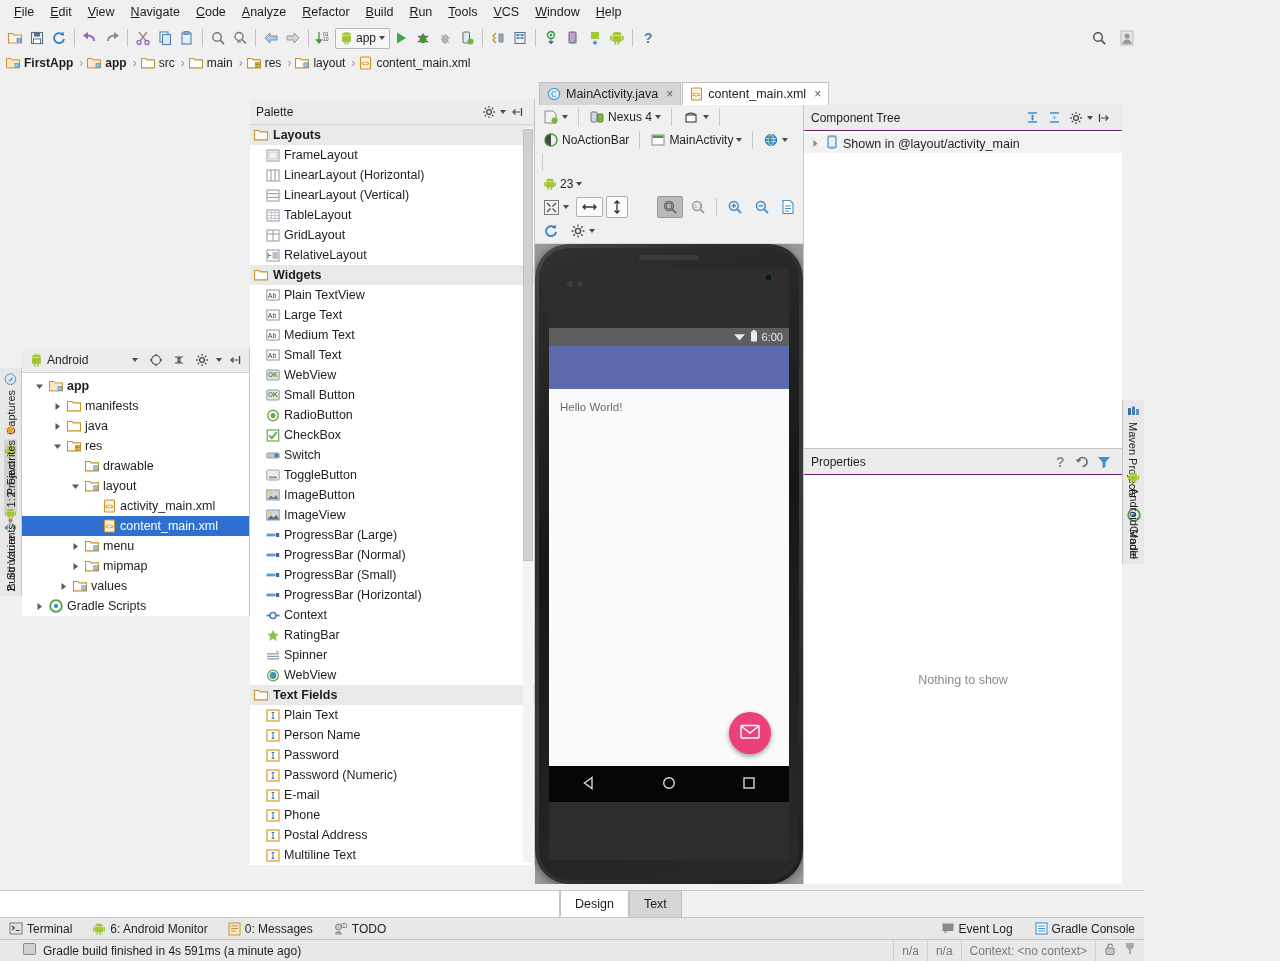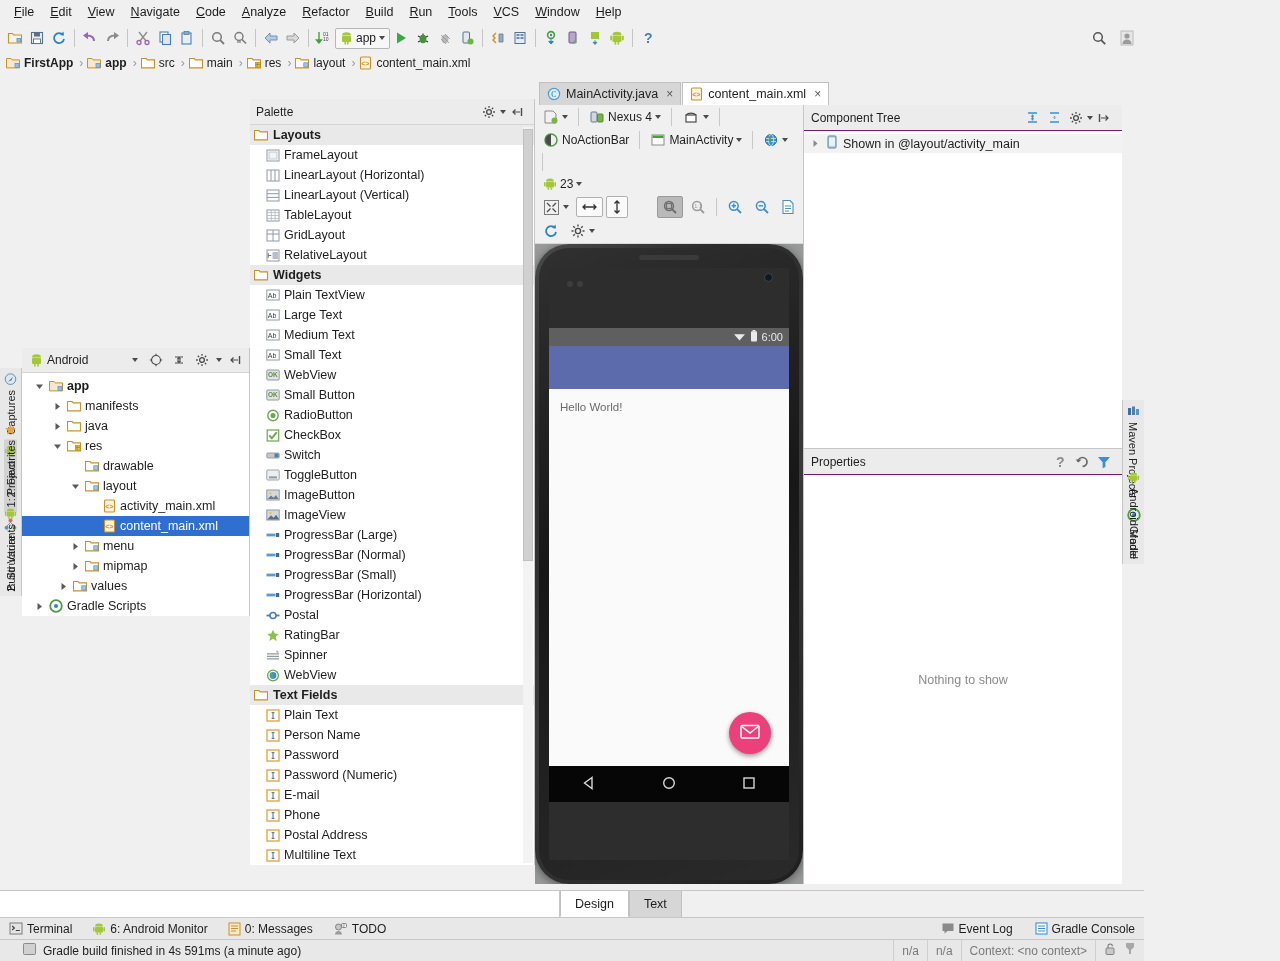--- a/index.html
+++ b/index.html
@@ -912,21 +912,21 @@
               <span>ProgressBar (Horizontal)</span>
             </div>
             <div class="pitem">
               <span style="display: inline-flex; align-items: center;">
                 <svg width="14" height="11" viewBox="0 0 14 11">
                   <rect x=".5" y="4.6" width="4" height="1.8" fill="#4a7fb5"></rect>
                   <rect x="9.5" y="4.6" width="4" height="1.8" fill="#4a7fb5"></rect>
                   <circle cx="7" cy="5.5" r="3" fill="#fff" stroke="#4a7fb5" stroke-width="1.6"></circle>
                 </svg>
               </span>
-              <span>Postal</span>
+              <span>Context</span>
             </div>
             <div class="pitem">
               <span style="display: inline-flex; align-items: center;">
                 <svg width="14" height="13" viewBox="0 0 14 13">
                   <path d="M7 .8l1.7 3.8 4.1.4-3.1 2.8 1 4.1L7 9.8l-3.7 2.1 1-4.1L1.2 5l4.1-.4z" fill="#8bc34a"></path>
                 </svg>
               </span>
               <span>RatingBar</span>
             </div>
             <div class="pitem">

